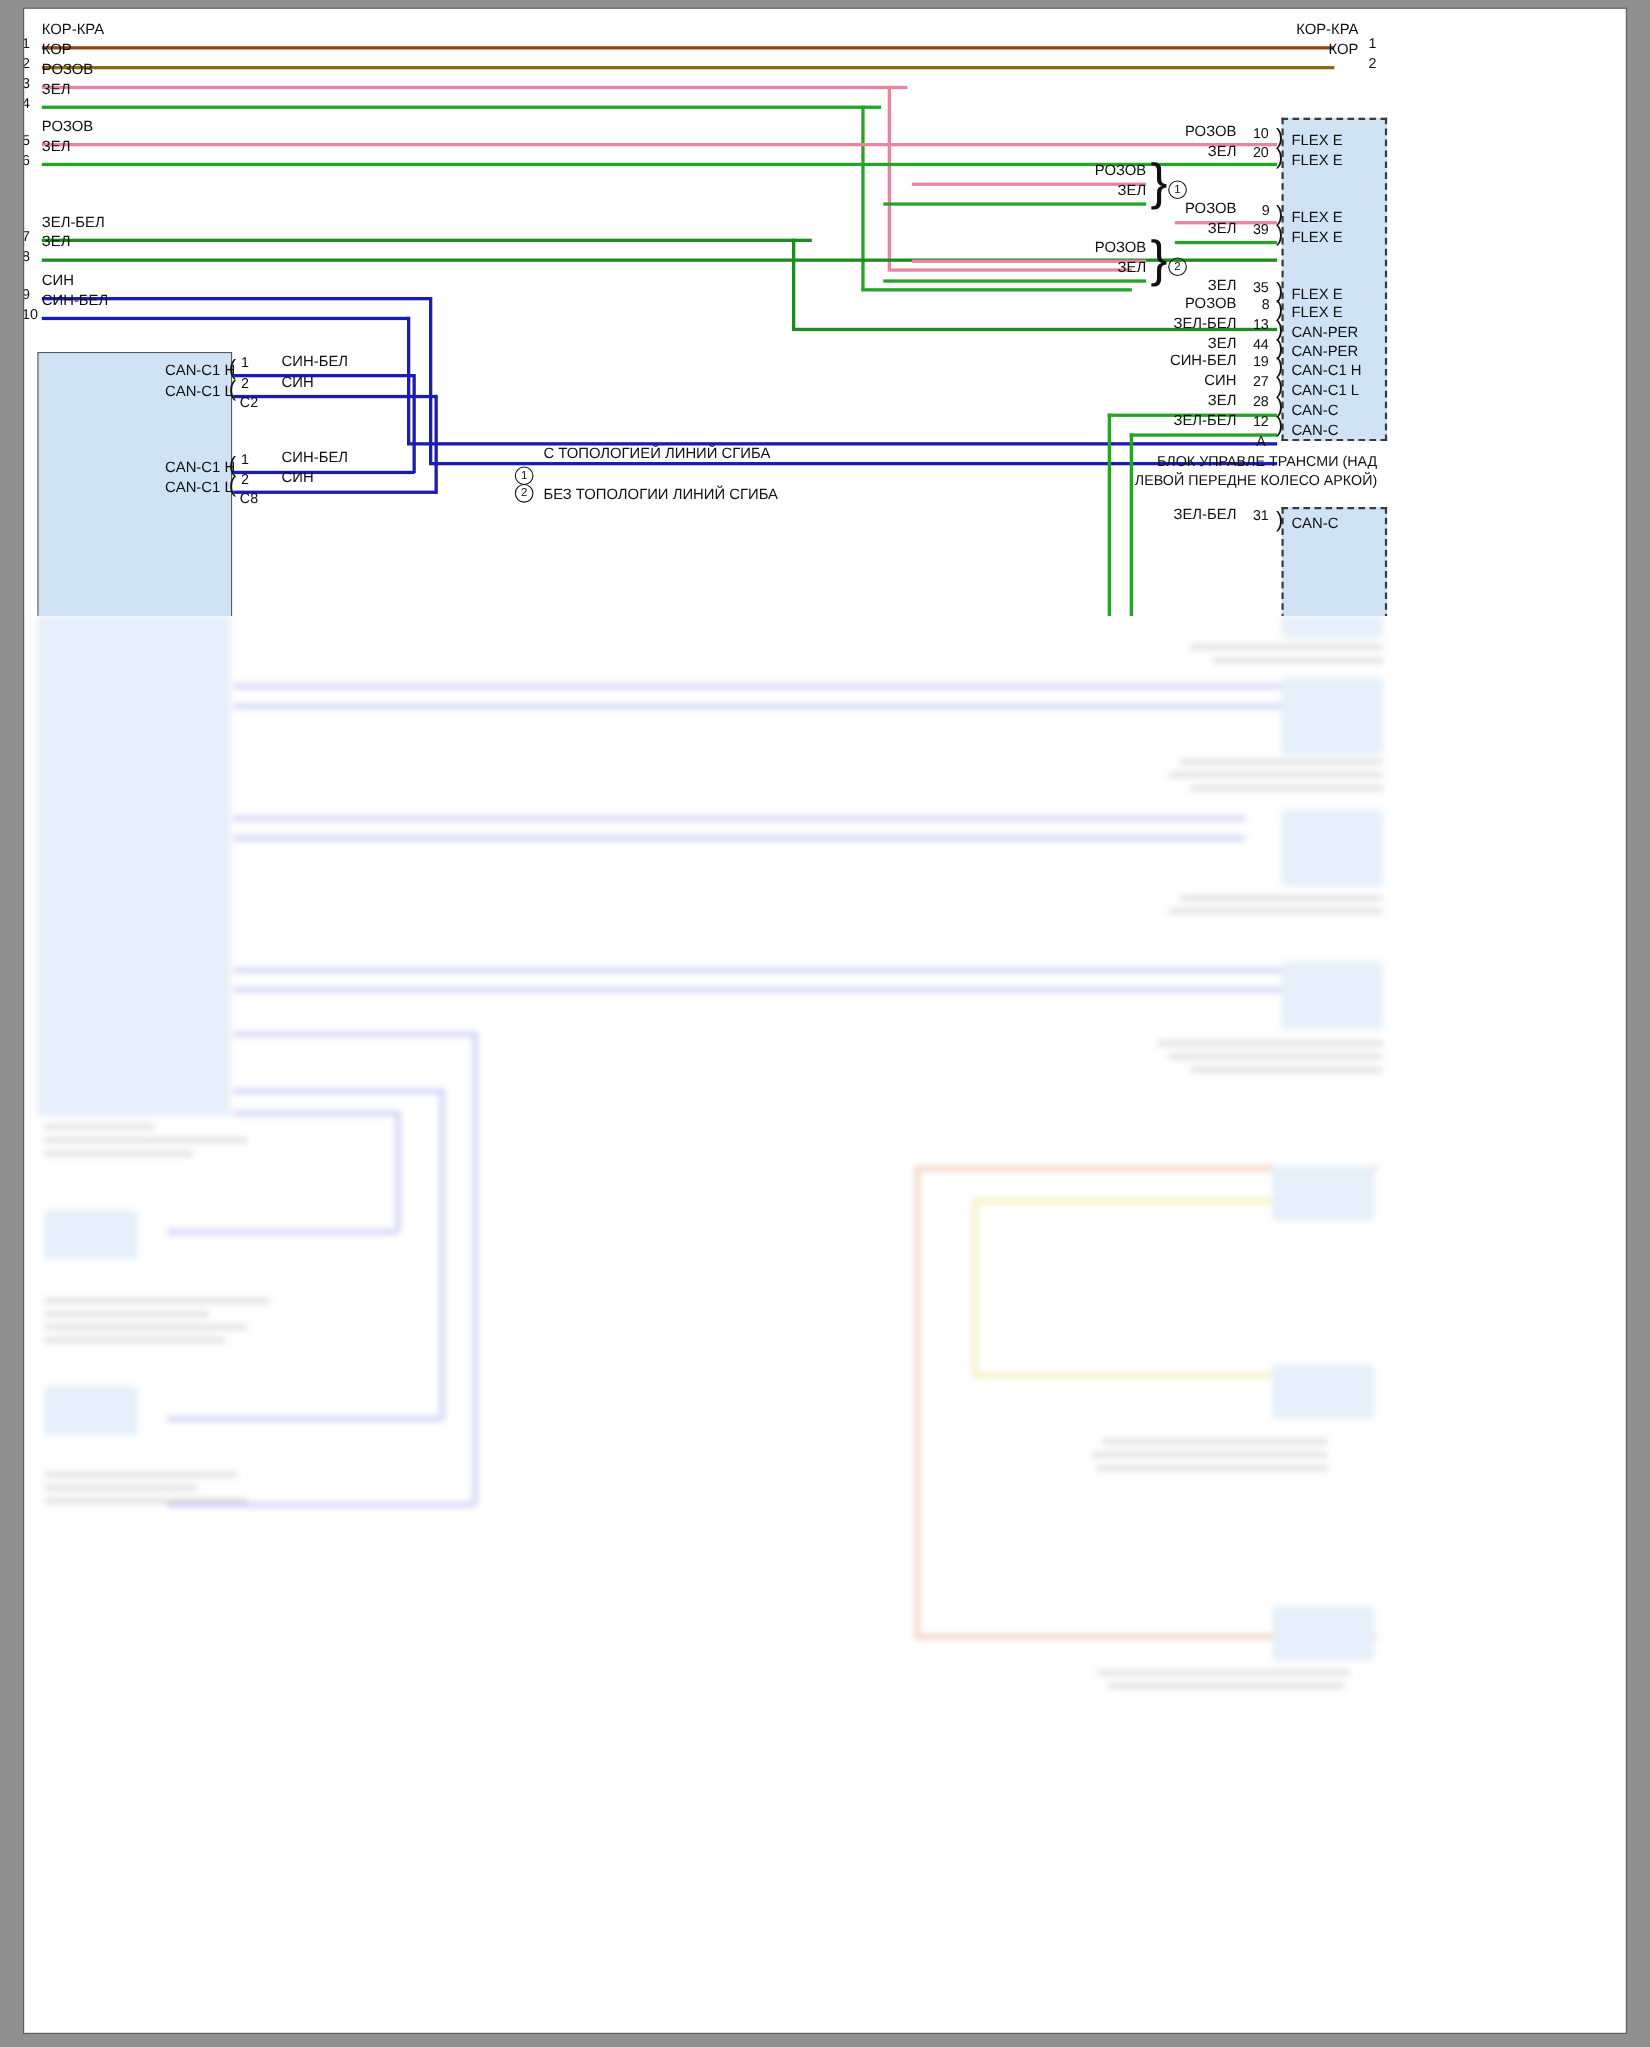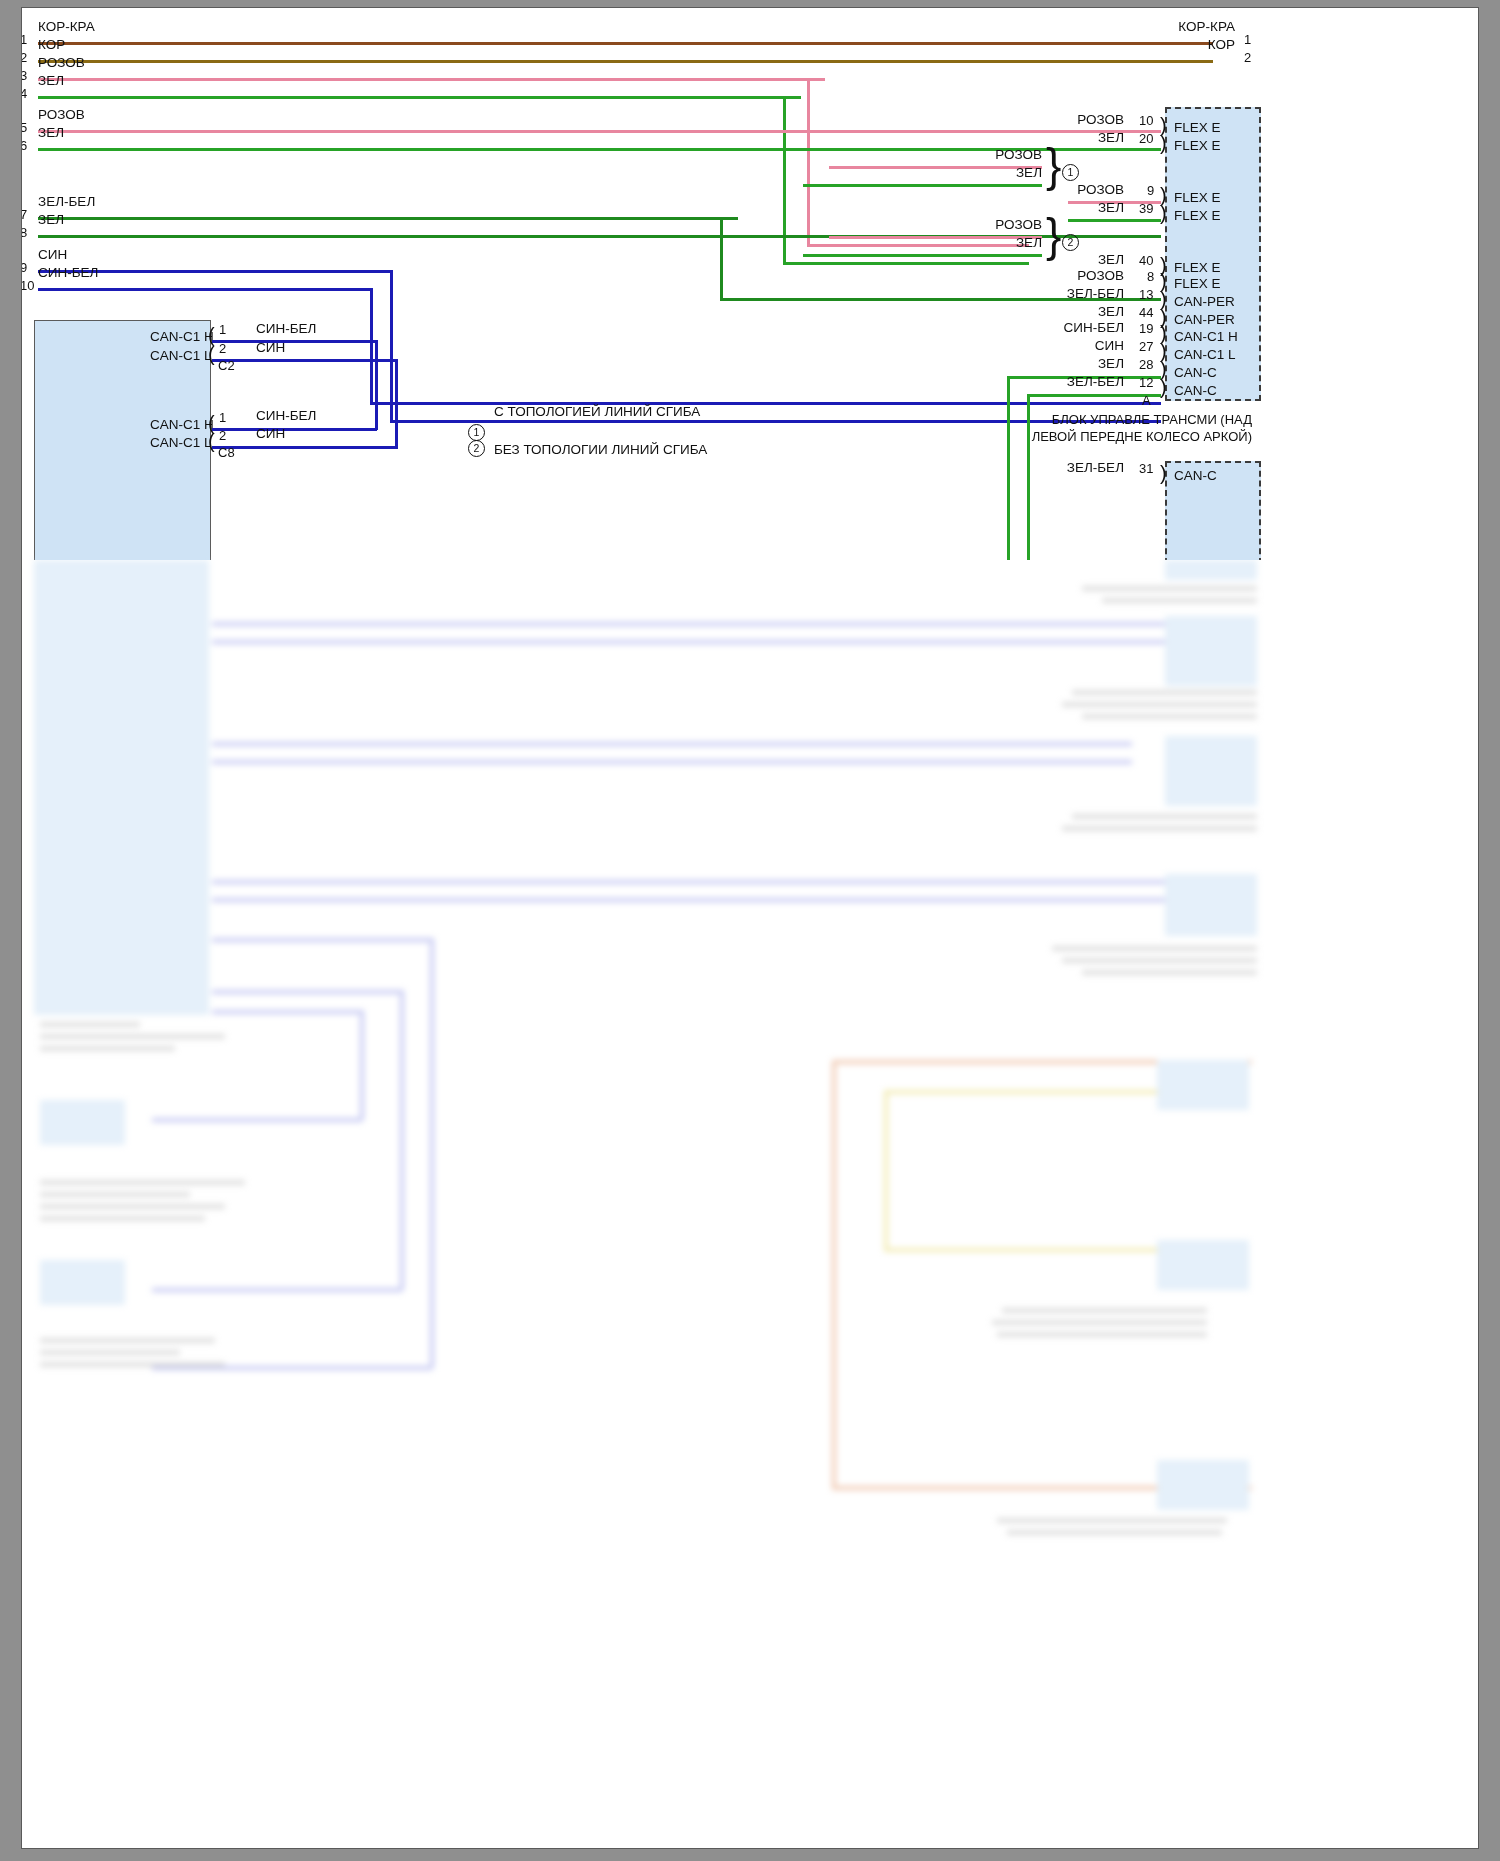--- a/index.html
+++ b/index.html
@@ -126,21 +126,21 @@
       <div class="brace" style="left:1138px;top:177px;">)</div>
       <div class="pinlbl" style="left:1152px;top:182px;">FLEX E</div>
 
       <div class="lbl r" style="left:1102px;top:193px;">ЗЕЛ</div>
       <div class="num" style="left:1117px;top:194px;">39</div>
       <div class="wire hw" style="left:1046px;top:211px;width:93px;border-top-color:#27a327;"></div>
       <div class="brace" style="left:1138px;top:195px;">)</div>
       <div class="pinlbl" style="left:1152px;top:200px;">FLEX E</div>
 
       <div class="lbl r" style="left:1102px;top:245px;">ЗЕЛ</div>
-      <div class="num" style="left:1117px;top:246px;">40</div>
+      <div class="num" style="left:1117px;top:246px;">35</div>
       <div class="brace" style="left:1138px;top:247px;">)</div>
       <div class="pinlbl" style="left:1152px;top:252px;">FLEX E</div>
 
       <div class="lbl r" style="left:1102px;top:261px;">РОЗОВ</div>
       <div class="num" style="left:1125px;top:262px;">8</div>
       <div class="brace" style="left:1138px;top:263px;">)</div>
       <div class="pinlbl" style="left:1152px;top:268px;">FLEX E</div>
 
       <div class="lbl r" style="left:1102px;top:279px;">ЗЕЛ-БЕЛ</div>
       <div class="num" style="left:1117px;top:280px;">13</div>

